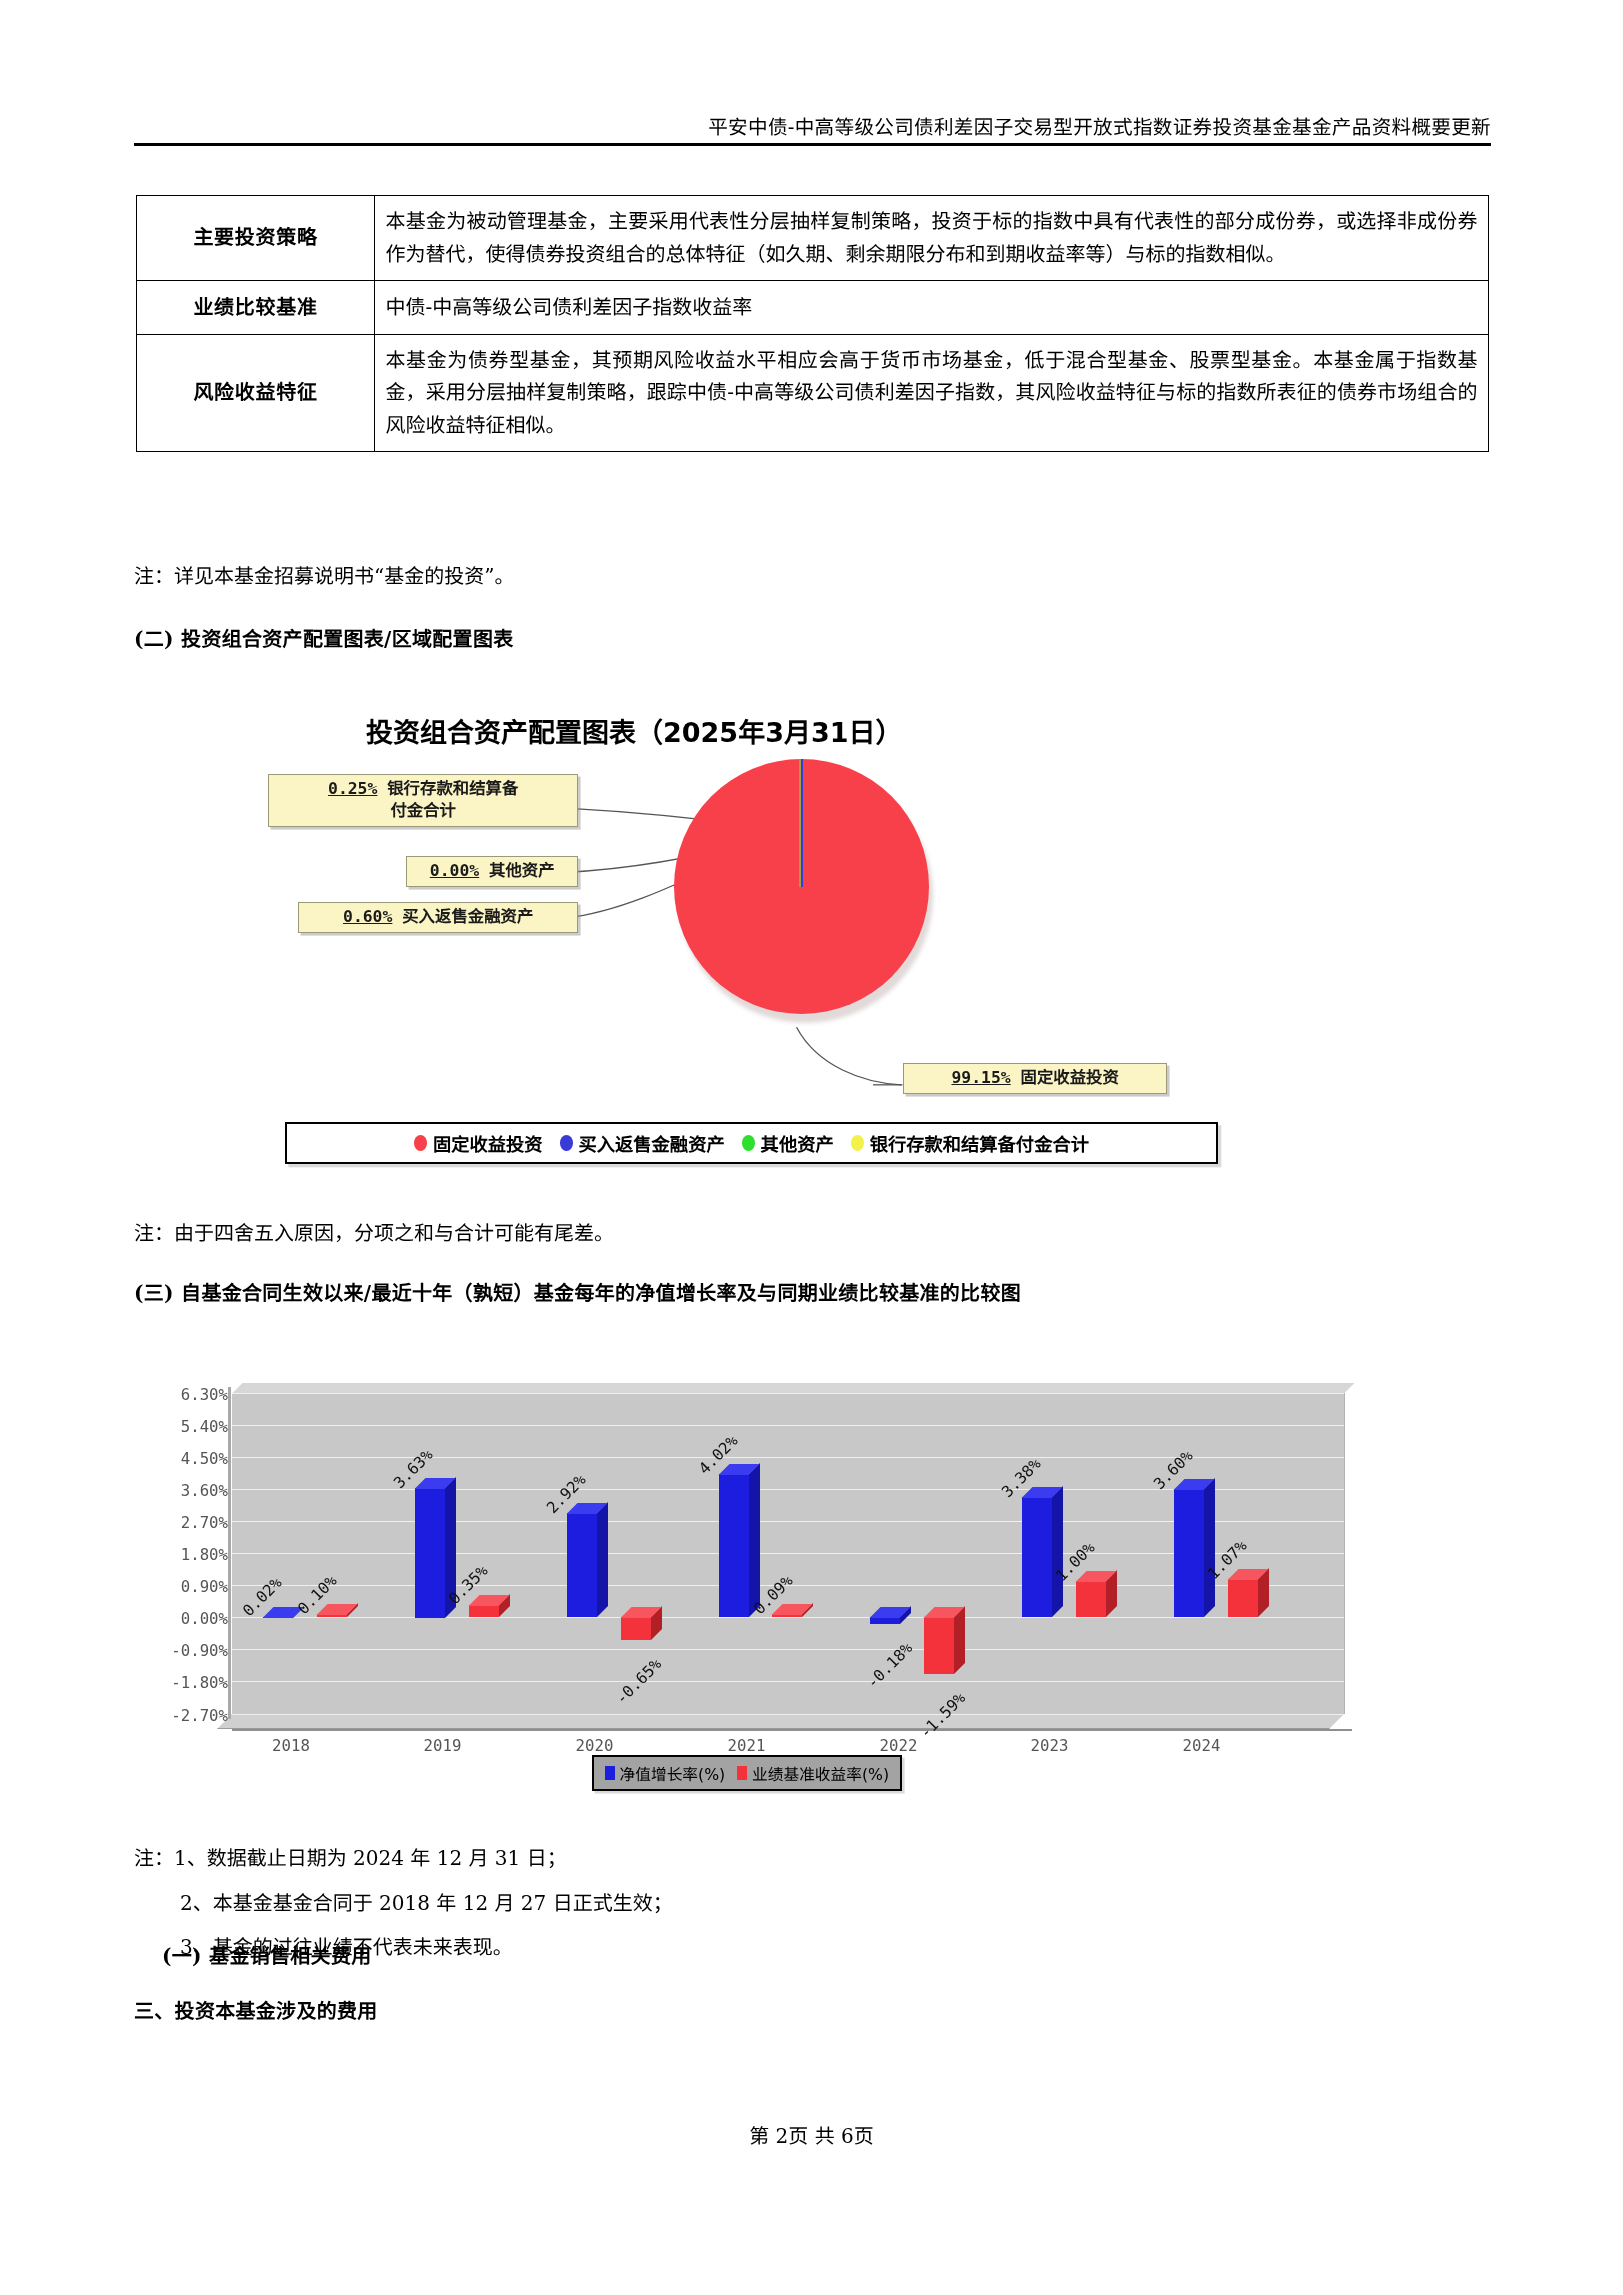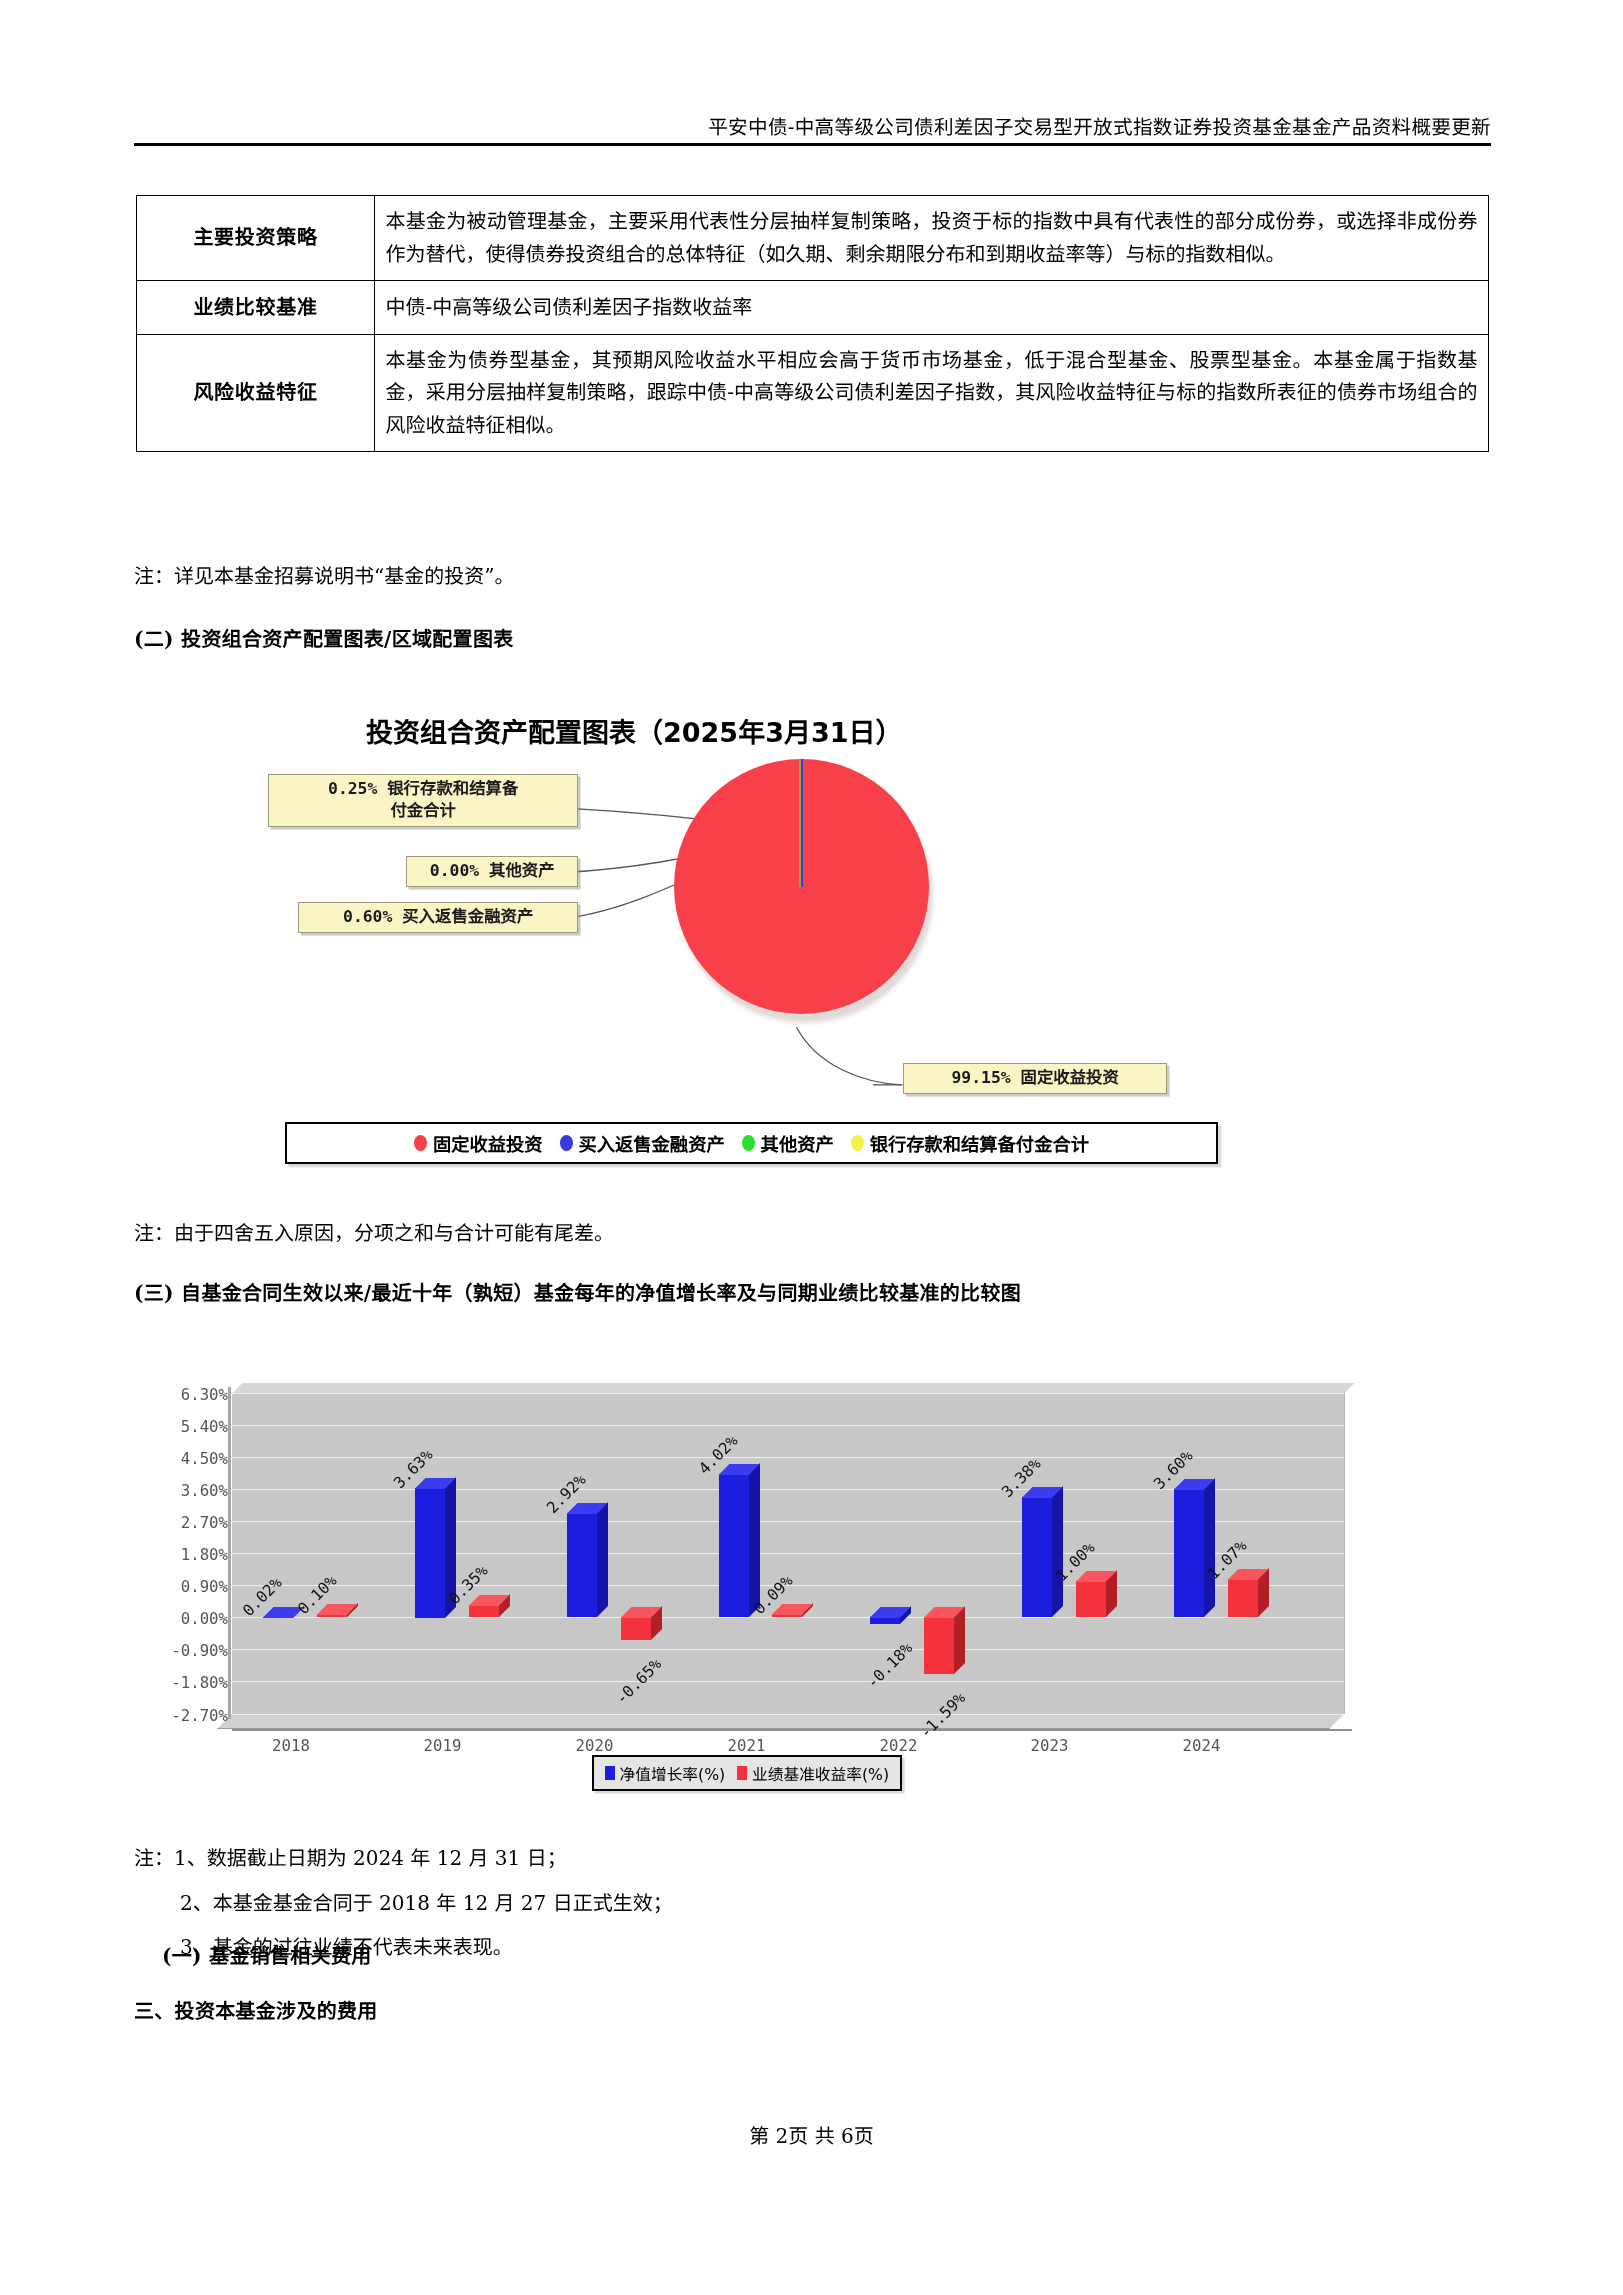--- a/index.html
+++ b/index.html
@@ -151,21 +151,21 @@
     box-shadow: 2.6px 2.6px 0 rgba(140,140,140,0.45);
     font-family: "DejaVu Sans Mono", "Liberation Mono", monospace;
     font-size: 16.4px;
     font-weight: bold;
     padding: 3.3px 5.2px;
     text-align: center;
     line-height: 1.35;
     white-space: nowrap;
     color: #1a1a1a;
   }
-  .callout .pct { font-family: "DejaVu Sans Mono","Liberation Mono",monospace; }
+  .callout .pct { font-family: "DejaVu Sans Mono","Liberation Mono",monospace; text-decoration: underline; }
   .callout .nm  { font-family: "DejaVu Sans","Liberation Sans",sans-serif; font-weight: bold; }
 
   .cb-deposit { left: 26px;  top: 77px; width: 298px; }
   .cb-other   { left: 164px; top: 159px; width: 160px; }
   .cb-repo    { left: 56px;  top: 205px; width: 268px; }
   .cb-fixed   { left: 661px; top: 366px; width: 252px; }
 
   .leader {
     position: absolute;
     stroke: #555;
@@ -349,21 +349,21 @@
     text-align: center;
     font-family: "DejaVu Sans Mono", "Liberation Mono", monospace;
     font-size: 15.7px;
     color: #555;
   }
   .bar-legend {
     position: absolute;
     left: 451px;
     top: 424px;
     border: 2px solid #000;
-    background: #e5e5e5;
+    background: #a3a3a3;
     padding: 4.6px 10.5px;
     display: flex;
     align-items: center;
     gap: 11.8px;
     box-shadow: 2.6px 2.6px 0 rgba(150,150,150,0.35);
   }
   .bl-item {
     display: flex;
     align-items: center;
     gap: 4.6px;

